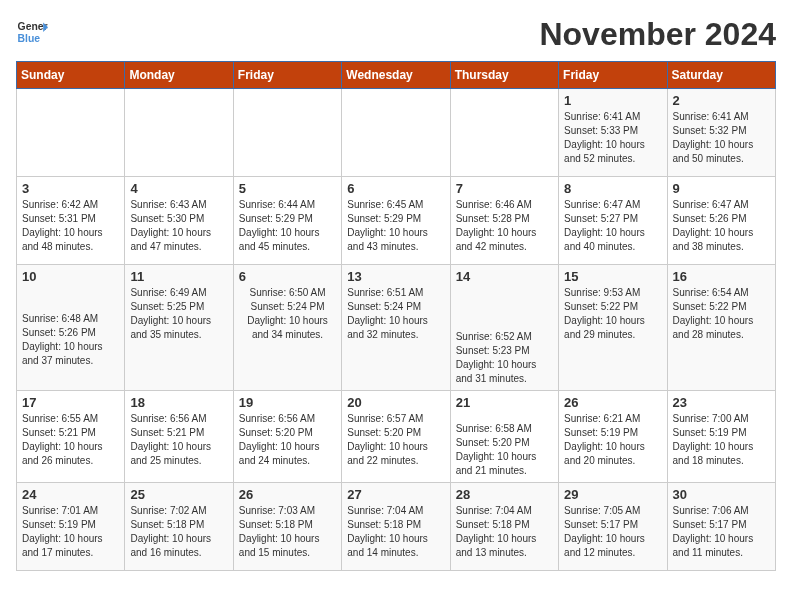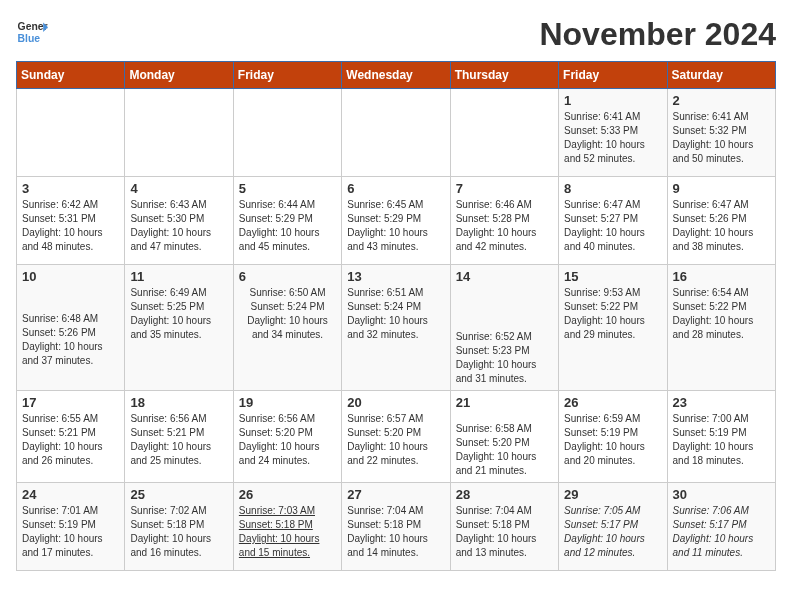--- a/index.html
+++ b/index.html
@@ -241,21 +241,21 @@
 Daylight: 10 hours and 22 minutes.</div>
         </td>
         <td>
           <span class="day-number">21</span>
           <div class="day-info" style="white-space: pre-line; margin-top: 12px;">Sunrise: 6:58 AM
 Sunset: 5:20 PM
 Daylight: 10 hours and 21 minutes.</div>
         </td>
         <td>
           <span class="day-number">26</span>
-          <div class="day-info" style="white-space: pre-line;">Sunrise: 6:59 AM
+          <div class="day-info" style="white-space: pre-line;">Sunrise: 6:21 AM
 Sunset: 5:19 PM
 Daylight: 10 hours and 20 minutes.</div>
         </td>
         <td>
           <span class="day-number">23</span>
           <div class="day-info" style="white-space: pre-line;">Sunrise: 7:00 AM
 Sunset: 5:19 PM
 Daylight: 10 hours and 18 minutes.</div>
         </td>
       </tr>
@@ -267,43 +267,43 @@
 Daylight: 10 hours and 17 minutes.</div>
         </td>
         <td>
           <span class="day-number">25</span>
           <div class="day-info" style="white-space: pre-line;">Sunrise: 7:02 AM
 Sunset: 5:18 PM
 Daylight: 10 hours and 16 minutes.</div>
         </td>
         <td>
           <span class="day-number">26</span>
-          <div class="day-info" style="white-space: pre-line; text-decoration: underline;">Sunrise: 7:03 AM
+          <div class="day-info" style="white-space: pre-line;">Sunrise: 7:03 AM
 Sunset: 5:18 PM
 Daylight: 10 hours and 15 minutes.</div>
         </td>
         <td>
           <span class="day-number">27</span>
           <div class="day-info" style="white-space: pre-line;">Sunrise: 7:04 AM
 Sunset: 5:18 PM
 Daylight: 10 hours and 14 minutes.</div>
         </td>
         <td>
           <span class="day-number">28</span>
           <div class="day-info" style="white-space: pre-line;">Sunrise: 7:04 AM
 Sunset: 5:18 PM
 Daylight: 10 hours and 13 minutes.</div>
         </td>
         <td>
           <span class="day-number">29</span>
-          <div class="day-info" style="white-space: pre-line; font-style: italic;">Sunrise: 7:05 AM
+          <div class="day-info" style="white-space: pre-line;">Sunrise: 7:05 AM
 Sunset: 5:17 PM
 Daylight: 10 hours and 12 minutes.</div>
         </td>
         <td>
           <span class="day-number">30</span>
-          <div class="day-info" style="white-space: pre-line; font-style: italic;">Sunrise: 7:06 AM
+          <div class="day-info" style="white-space: pre-line;">Sunrise: 7:06 AM
 Sunset: 5:17 PM
 Daylight: 10 hours and 11 minutes.</div>
         </td>
       </tr>
     </tbody>
 </table>
 
 </body></html>

